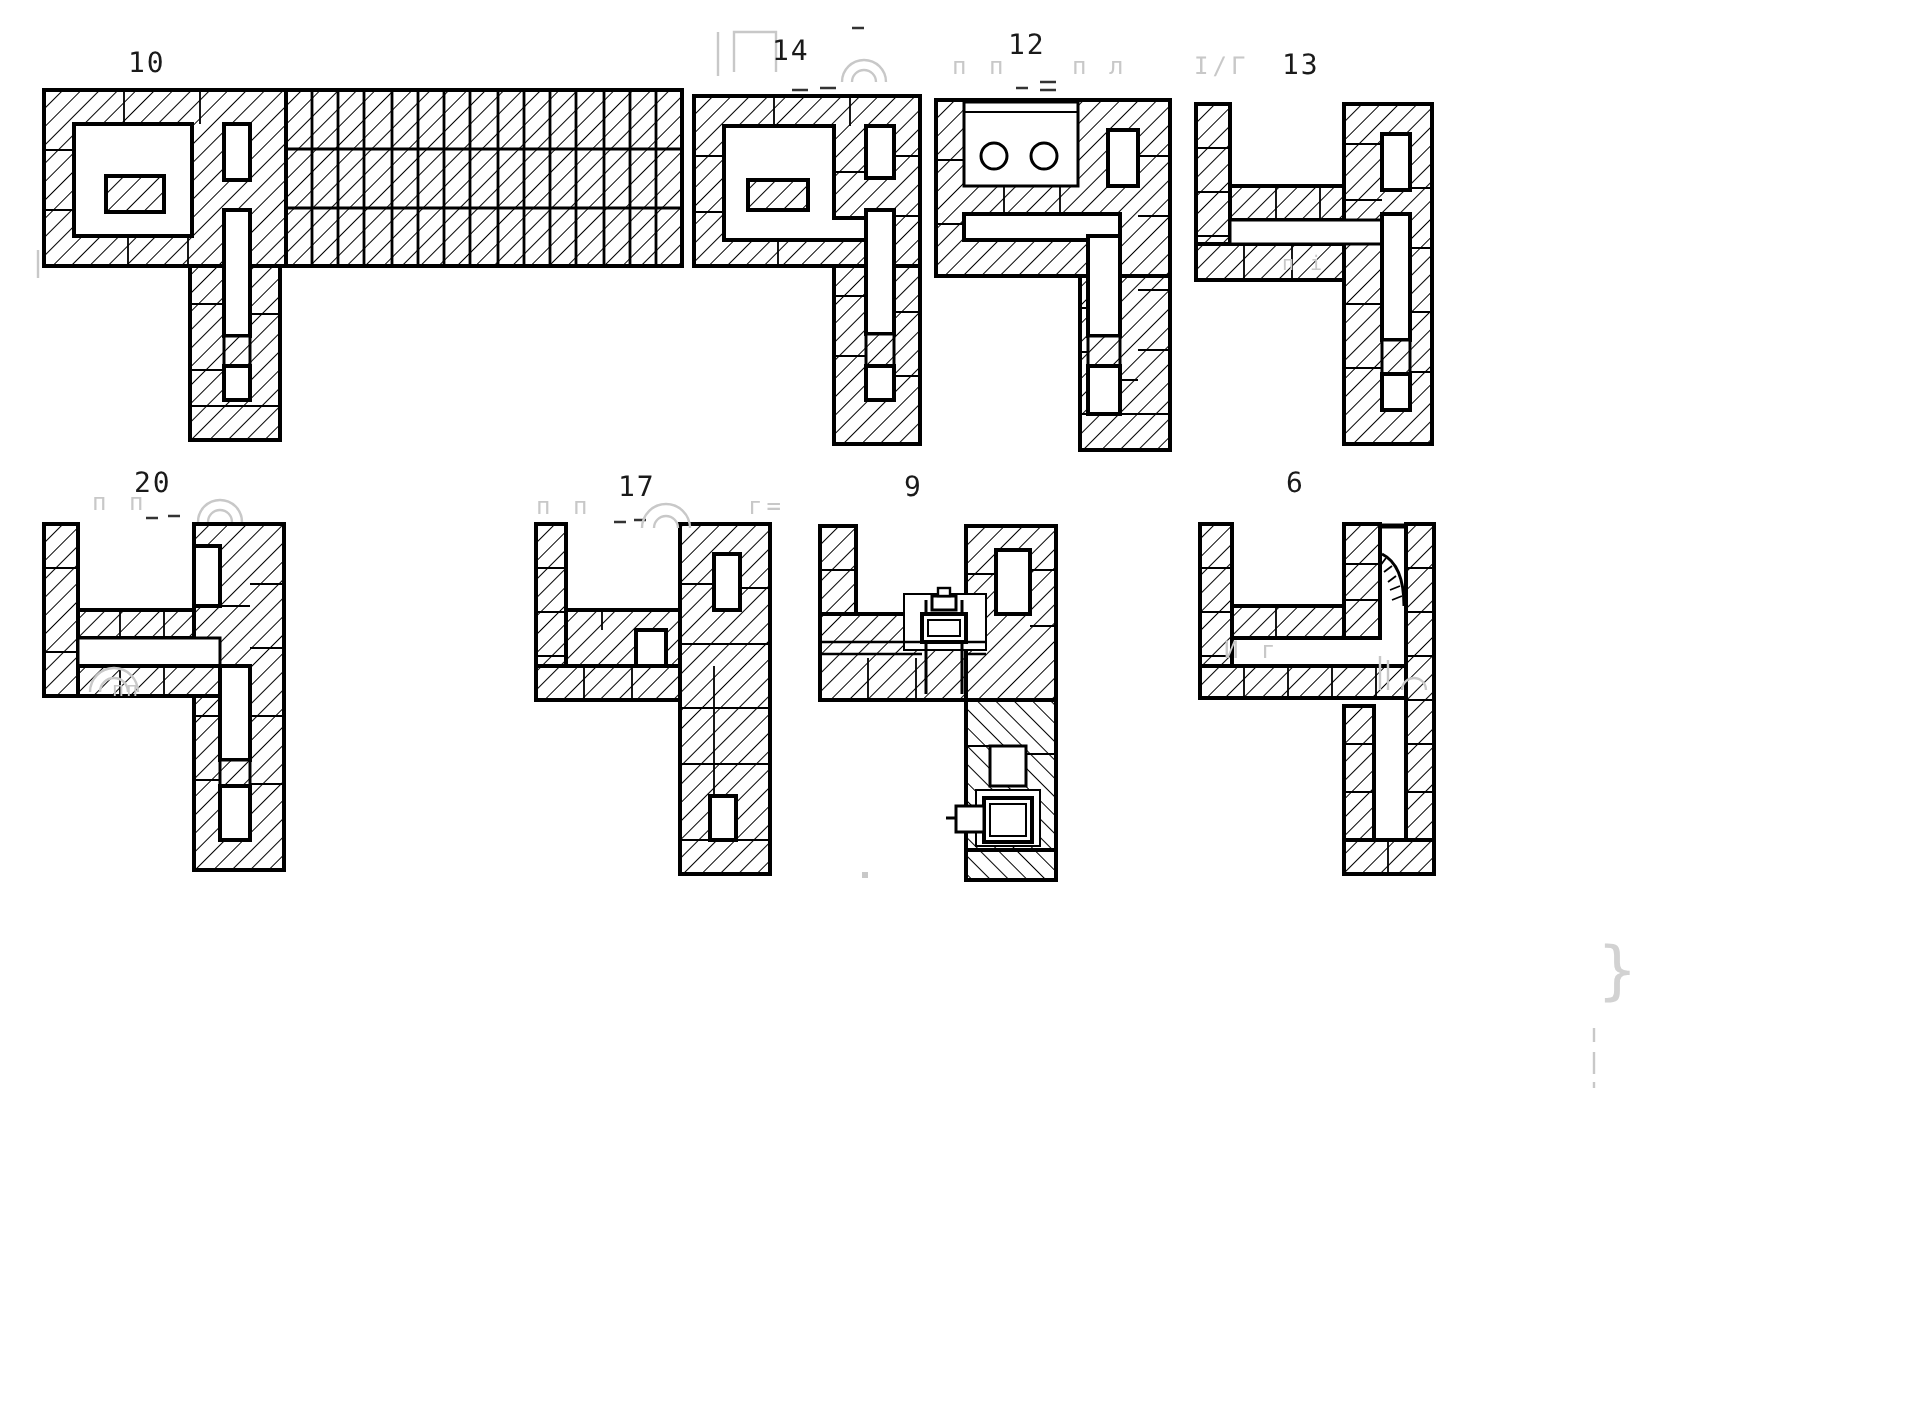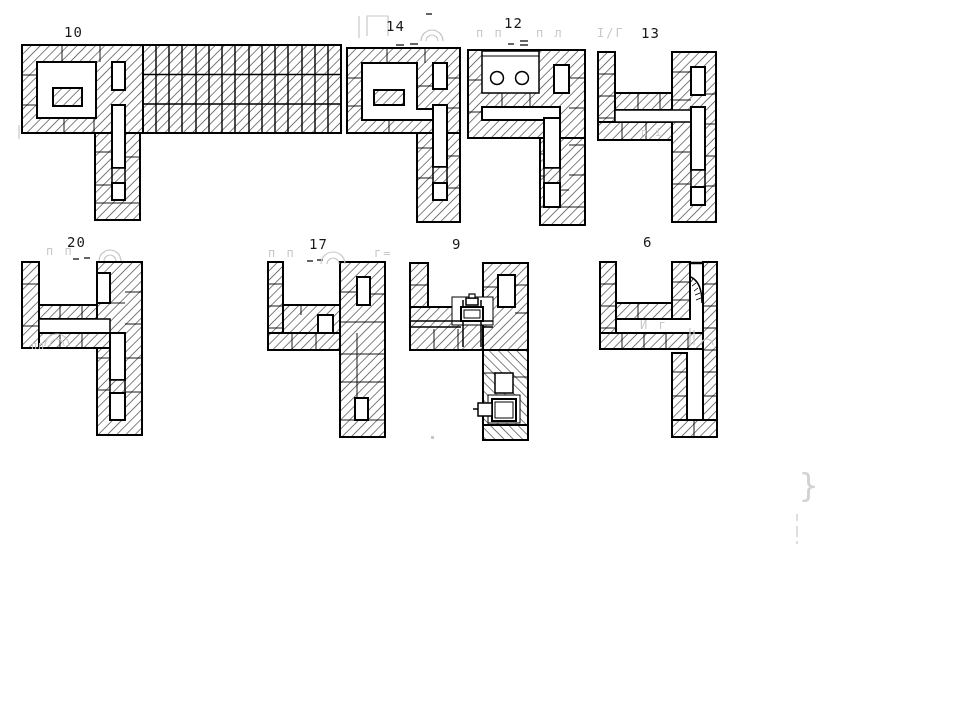--- a/index.html
+++ b/index.html
@@ -174,18 +174,18 @@
 <div class="fig-label" style="left:309px;top:236px">17</div>
 <div class="fig-label" style="left:452px;top:236px">9</div>
 <div class="fig-label" style="left:643px;top:234px">6</div>
 
 <div class="ghost" style="left:476px;top:26px">п п</div>
 <div class="ghost" style="left:536px;top:26px">п л</div>
 <div class="ghost" style="left:597px;top:26px">І/Г</div>
 <div class="ghost" style="left:46px;top:244px">п п</div>
 <div class="ghost" style="left:268px;top:246px">п п</div>
 <div class="ghost" style="left:374px;top:246px">г=</div>
-<div class="ghost" style="left:640px;top:318px">И г</div>
+<div class="ghost" style="left:612px;top:318px">И г</div>
 <div class="ghost small" style="left:641px;top:127px">п і</div>
-<div class="ghost small" style="left:31px;top:340px">пп</div>
+<div class="ghost small" style="left:56px;top:340px">пп</div>
 <div class="ghost big" style="left:799px;top:466px">}</div>
 
 </div>
 
 </body></html>

